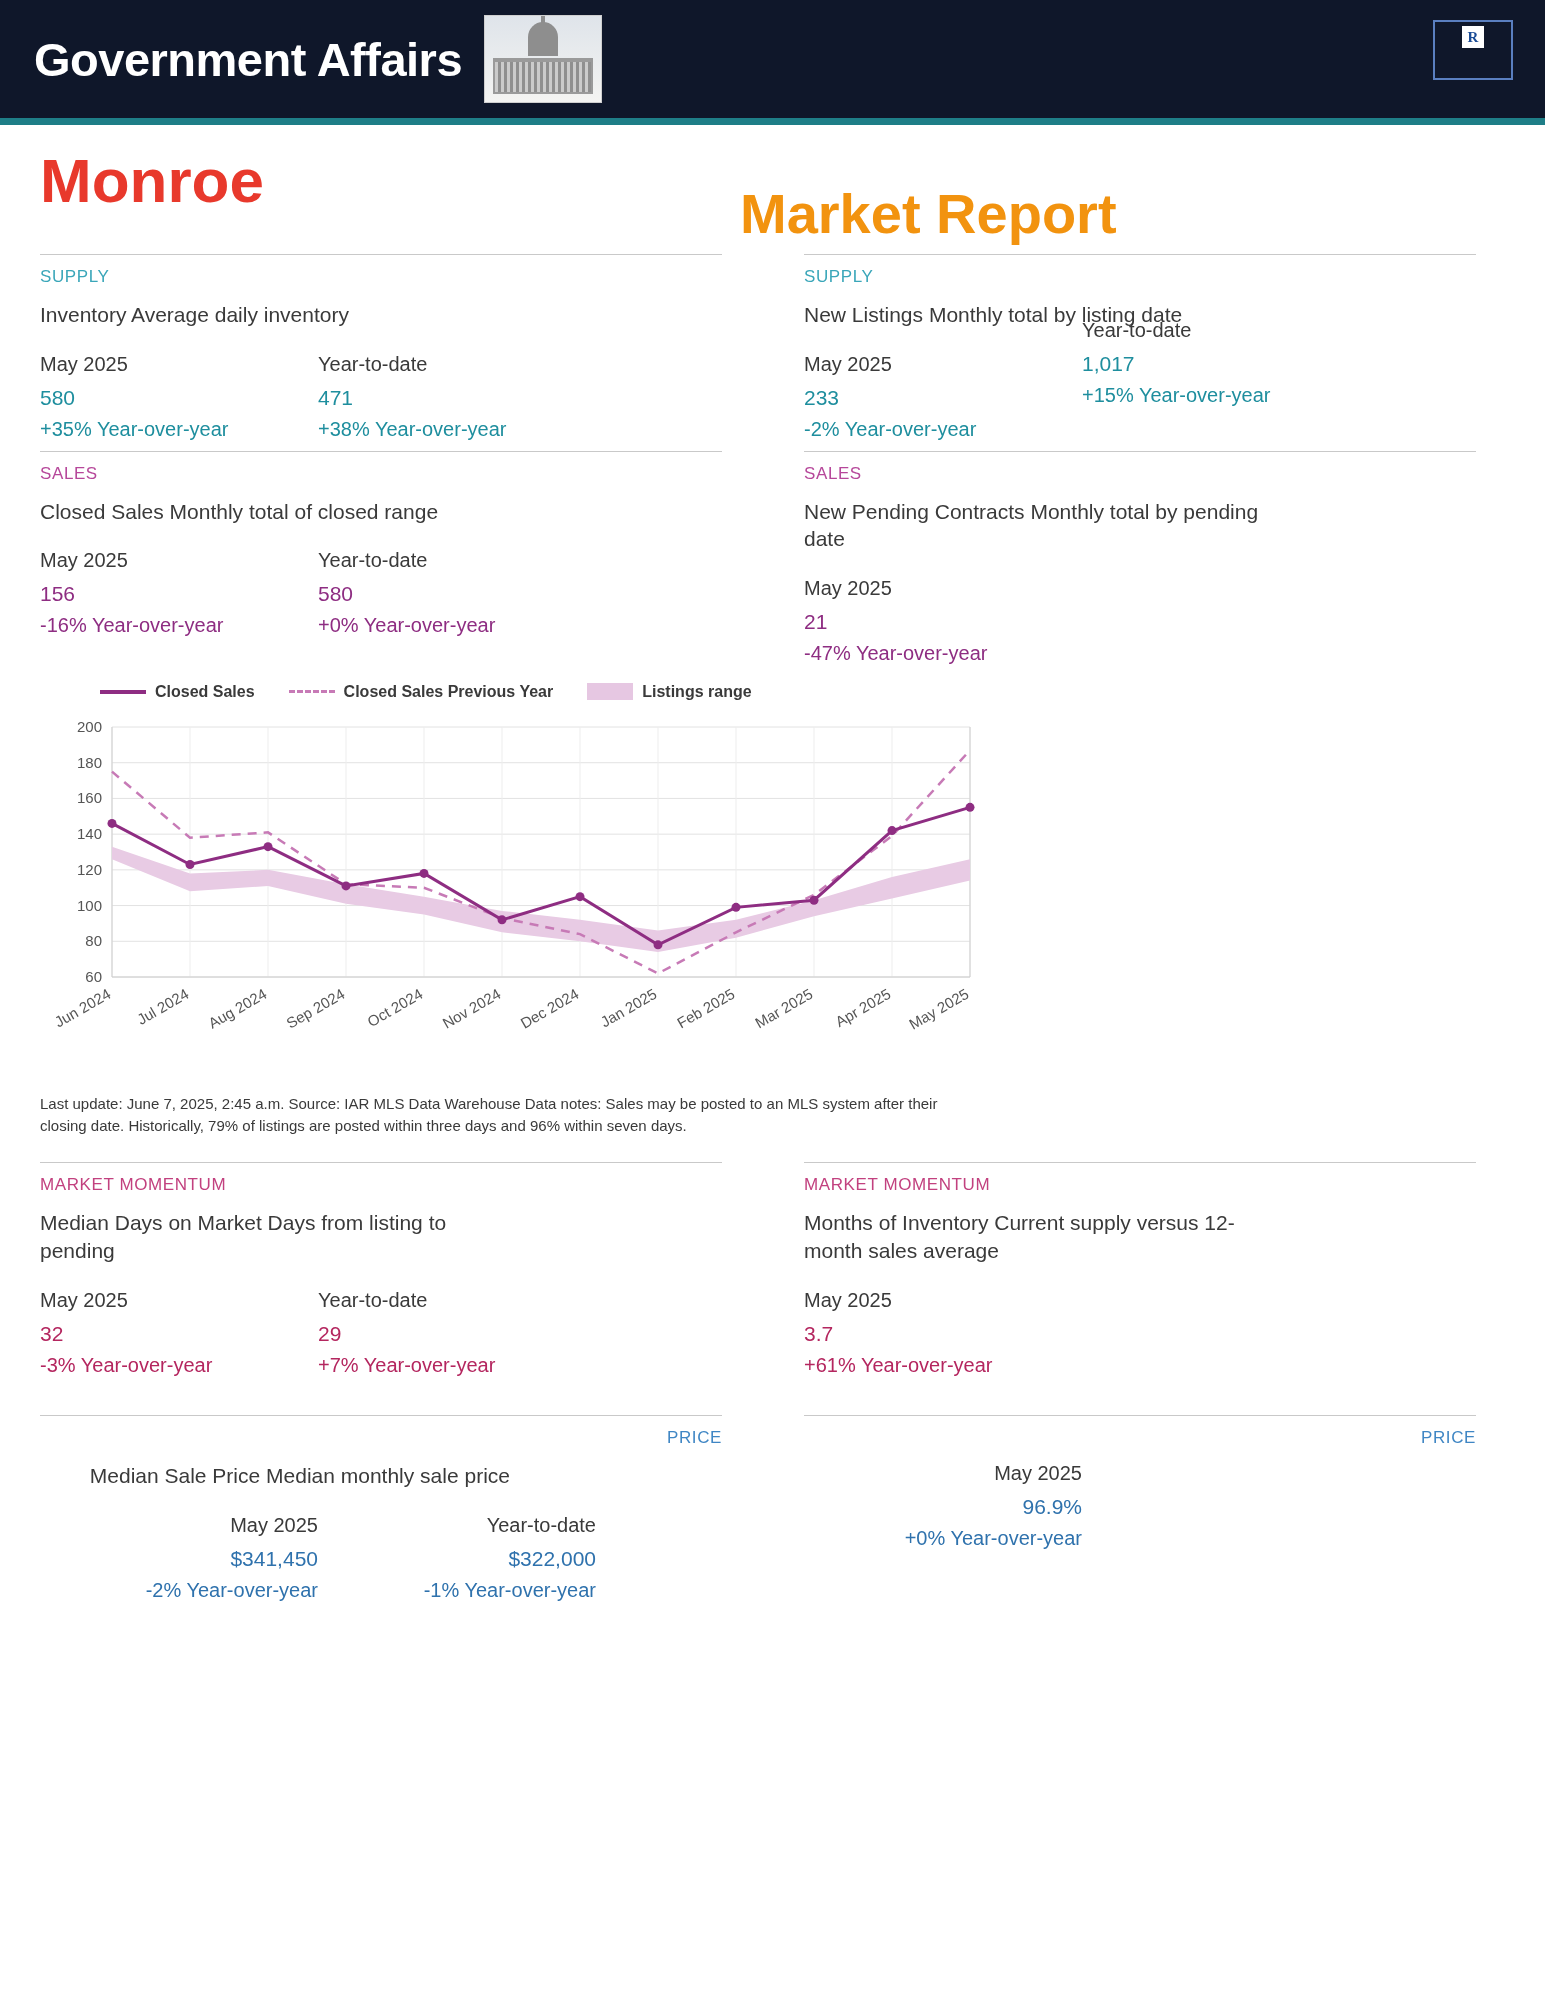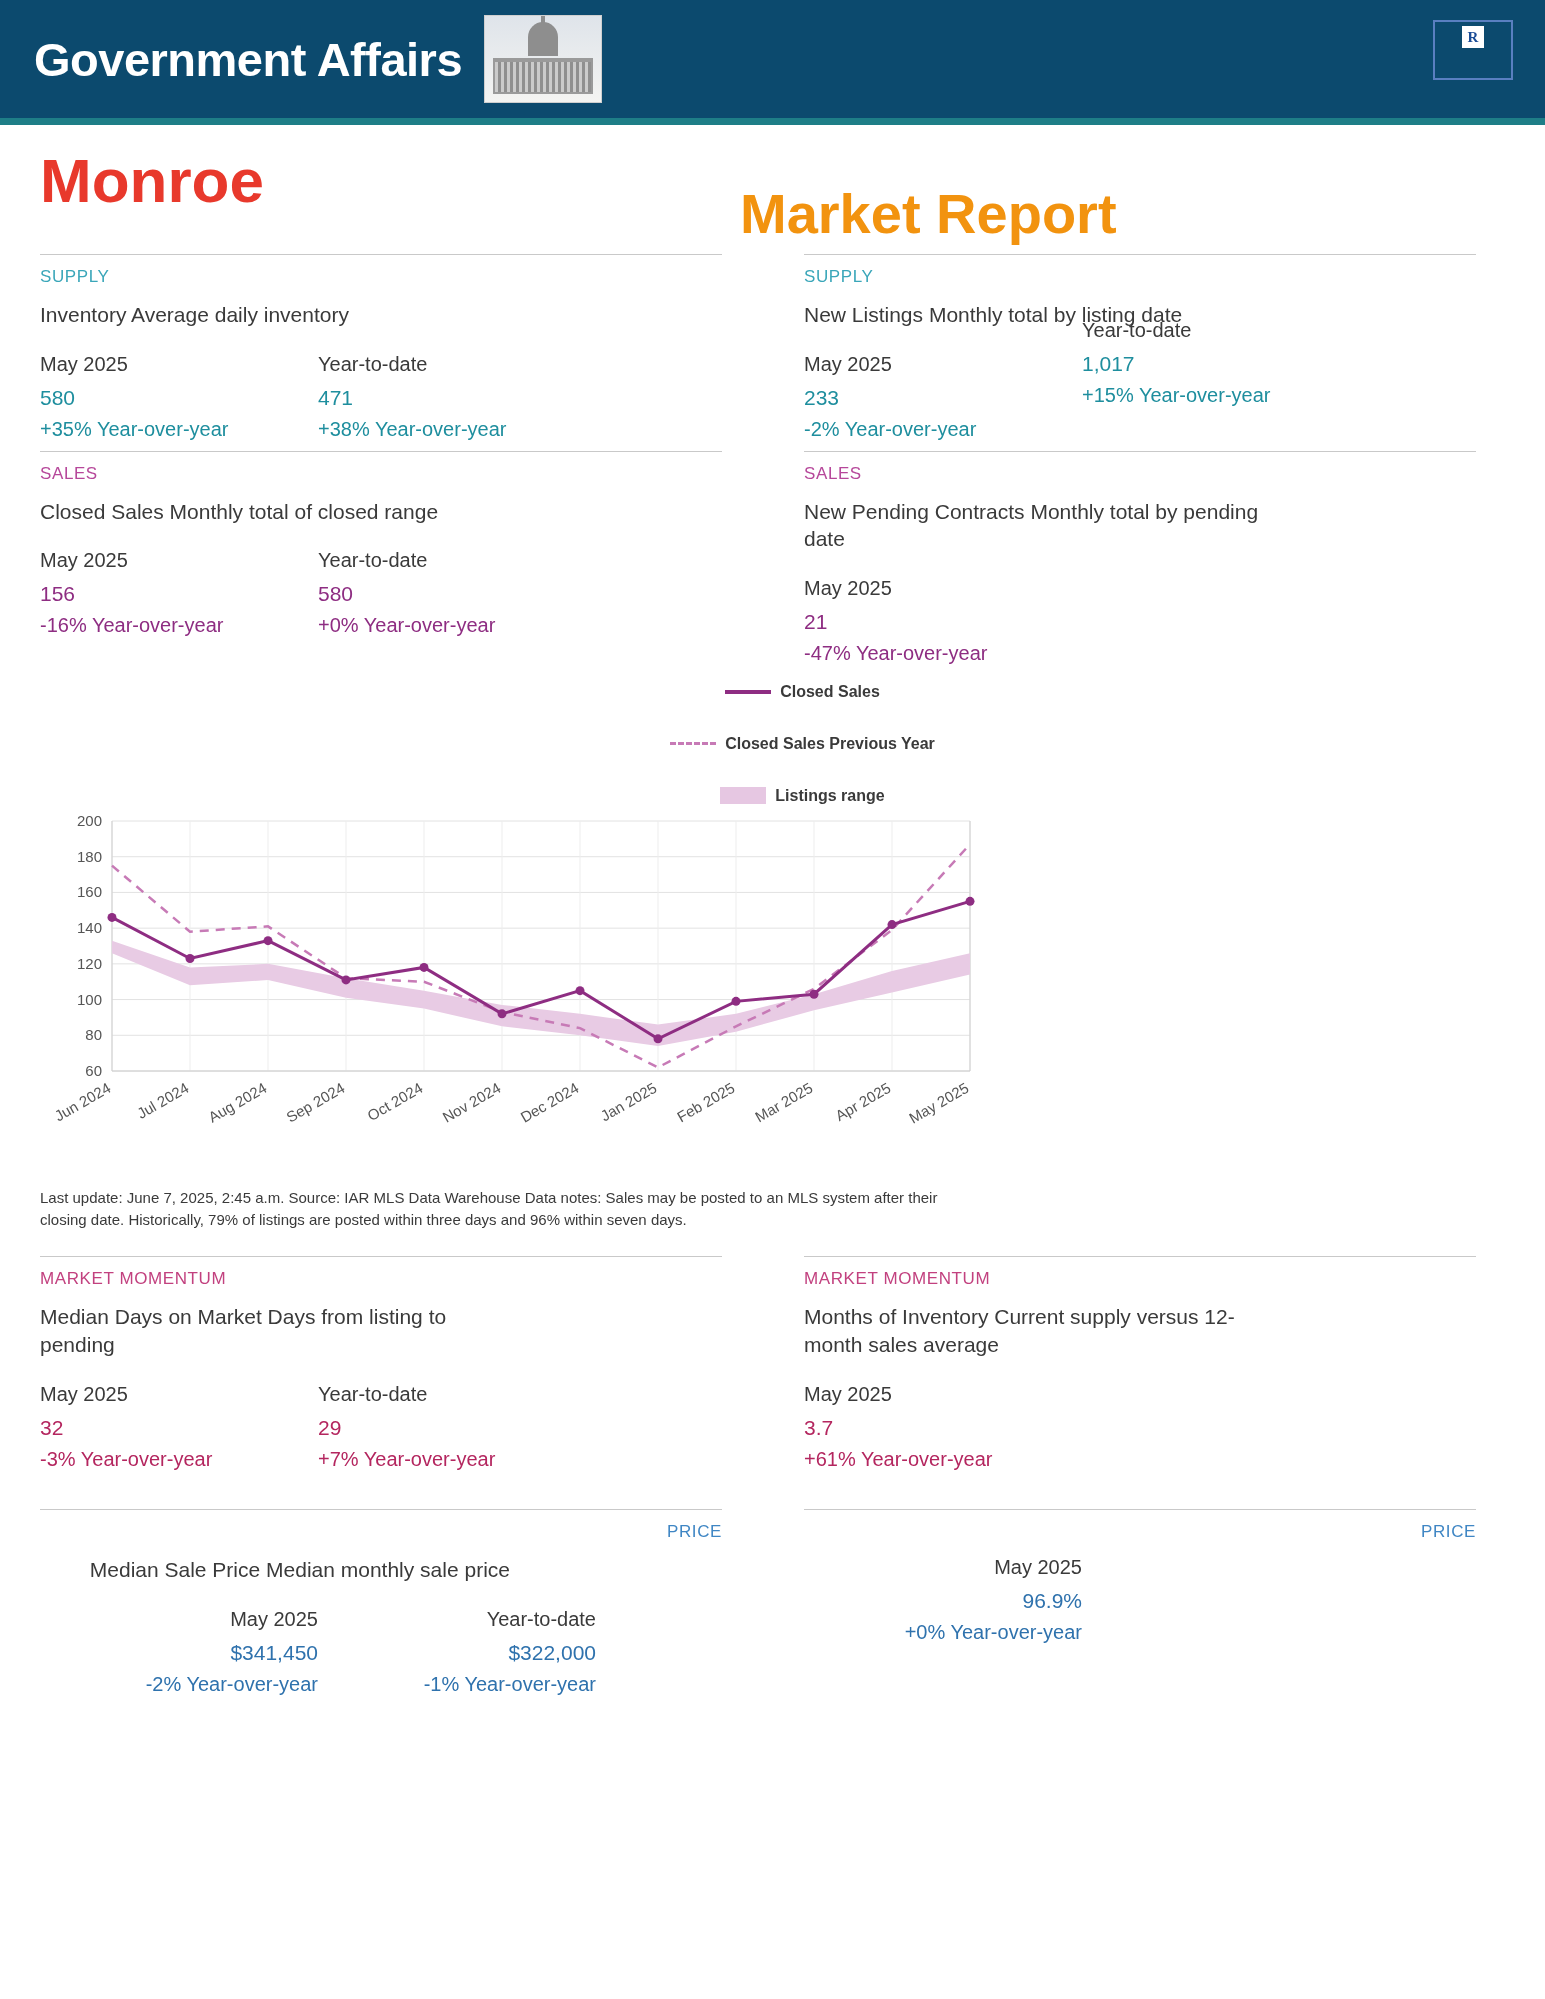--- a/index.html
+++ b/index.html
@@ -14,21 +14,21 @@
     width: 1545px;
     min-height: 1999px;
     background: #ffffff;
     overflow: hidden;
   }
 
   
   .banner {
     position: relative;
     height: 118px;
-    background: #0c4a6e;
+    background: #0f172a;
     display: flex;
     align-items: center;
     padding-left: 34px;
   }
   .banner-title {
     color: #ffffff;
     font-size: 47px;
     font-weight: bold;
     letter-spacing: -0.5px;
     white-space: nowrap;
@@ -172,22 +172,21 @@
 
   
   .chart-wrap {
     padding: 18px 40px 0 40px;
   }
   .legend {
     display: flex;
     align-items: center;
     gap: 34px;
     padding-left: 60px;
-    margin-bottom: 4px;
-    flex-direction: column;
+    margin-bottom: 14px;
   }
   .legend .item {
     display: flex; align-items: center; gap: 9px;
     font-size: 16px; font-weight: bold; color: #3a3a3a;
   }
   .lg-solid { width: 46px; height: 4px; background: #8e2d82; display:inline-block; }
   .lg-dash  { width: 46px; height: 0; border-top: 3px dashed #c77ab6; display:inline-block; }
   .lg-band  { width: 46px; height: 17px; background: #e6c7e2; display:inline-block; }
 
   .chart-note {

